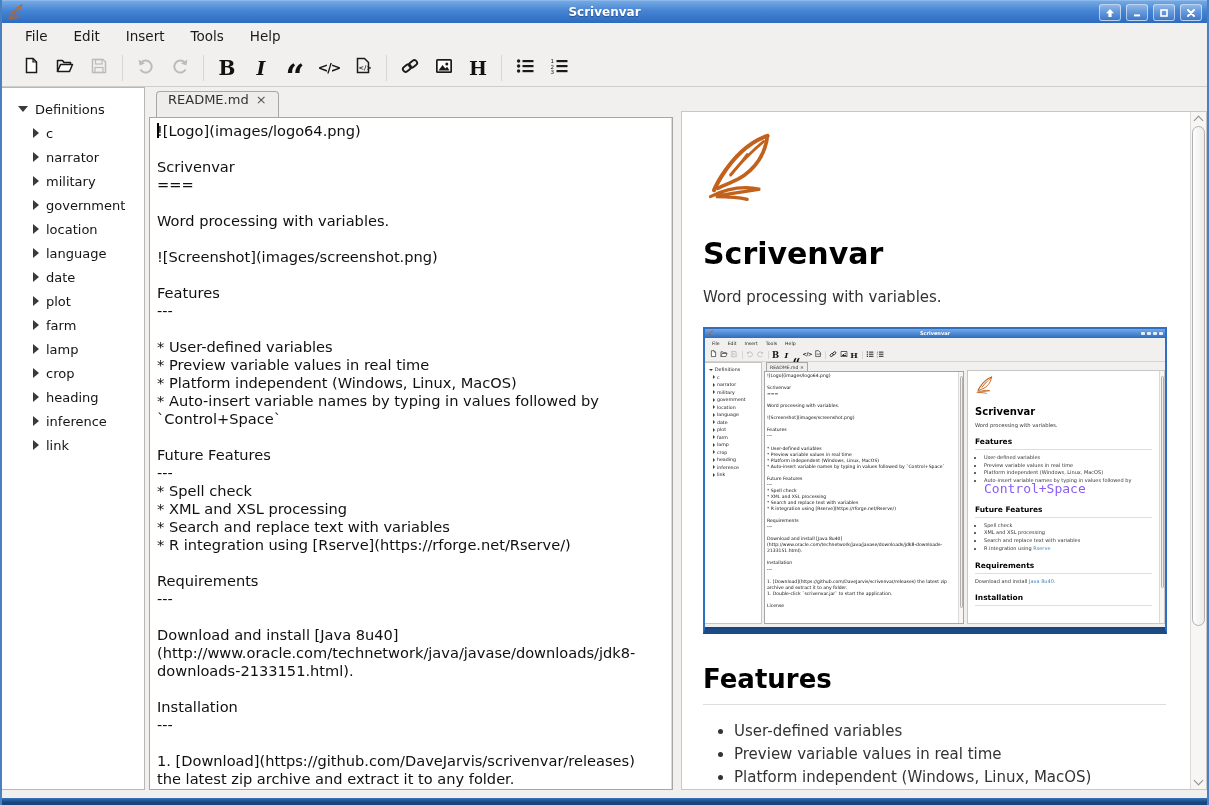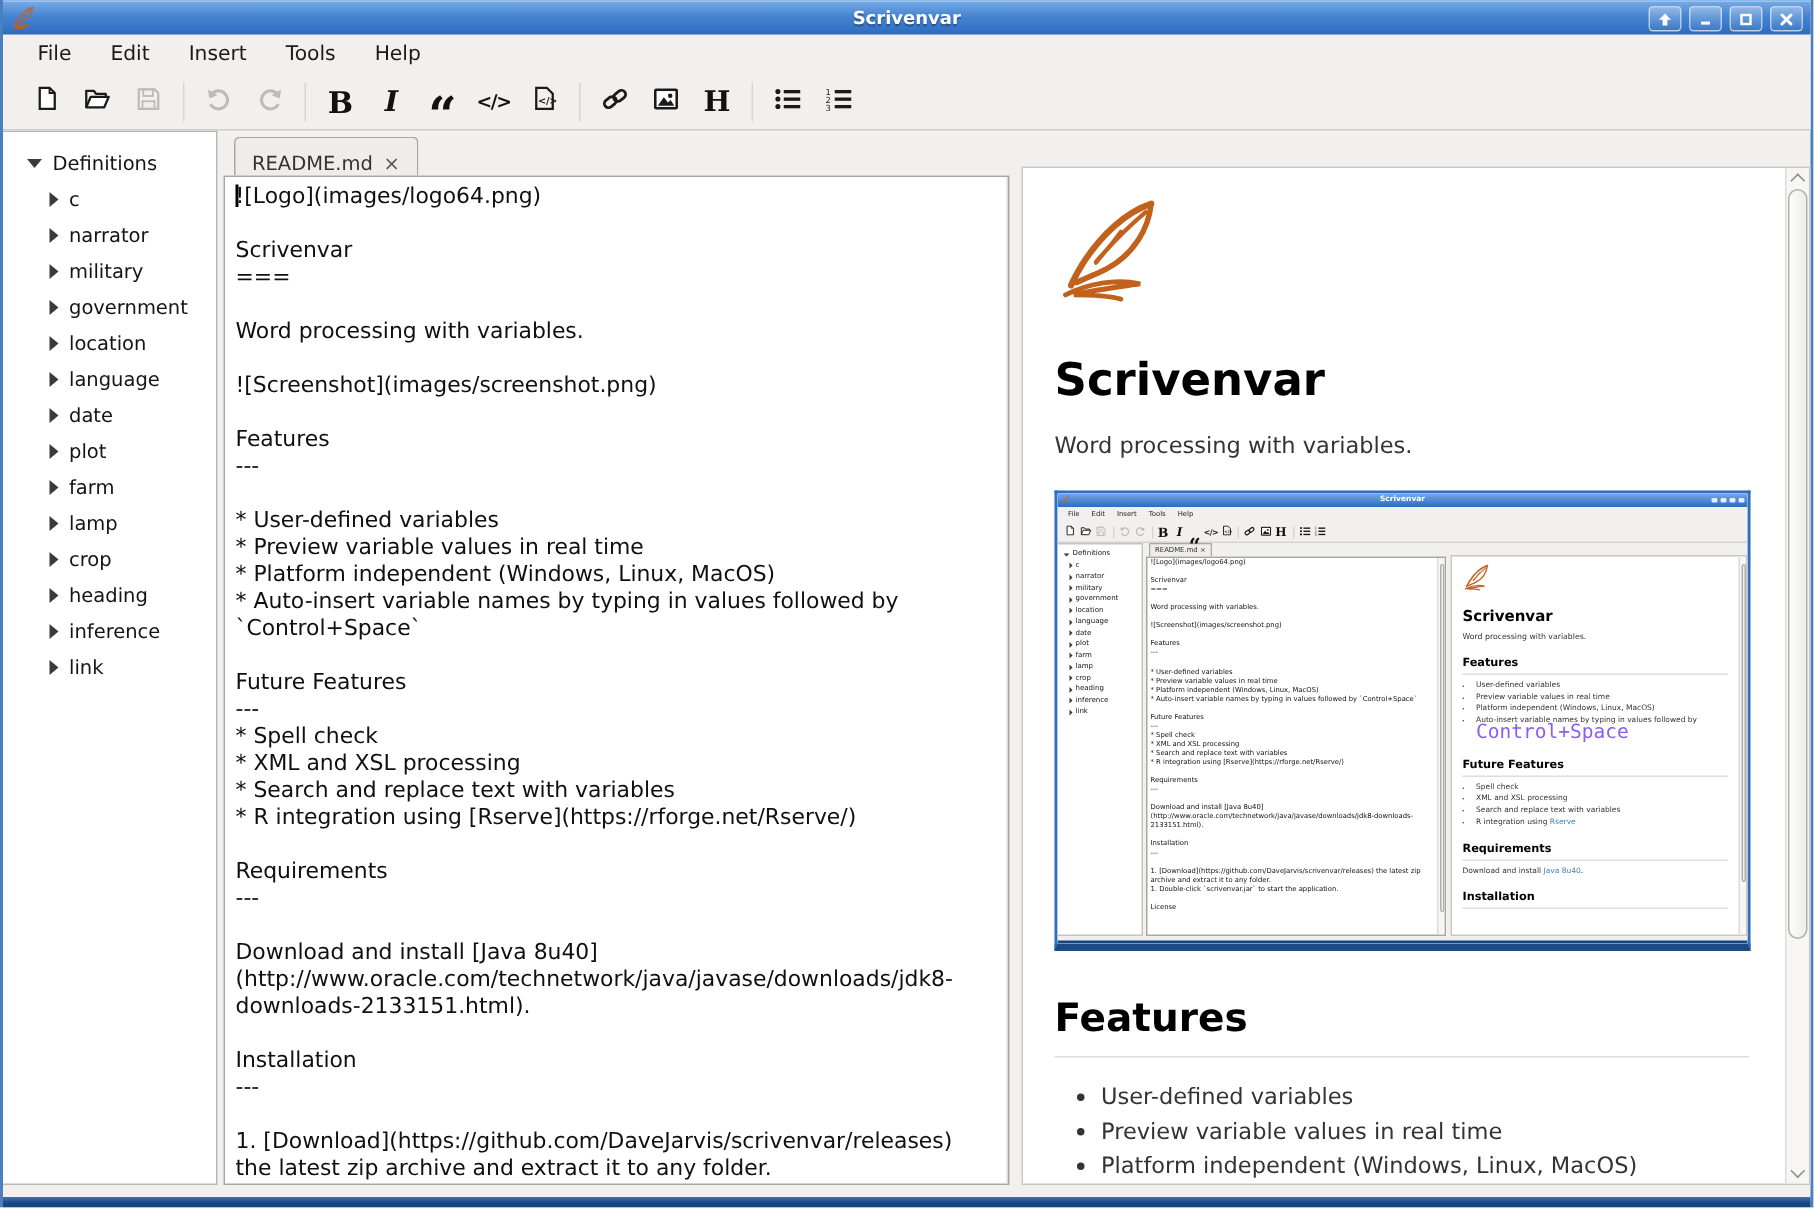--- a/index.html
+++ b/index.html
@@ -31,21 +31,21 @@
   
   .main{flex:1;display:flex;overflow:hidden;position:relative;}
   .sidebar{width:142px;flex:none;background:#fff;border:1px solid #b9b7b5;border-left:none;margin-bottom:8px;overflow:hidden;}
   .tree{padding:9px 0 0 16px;}
   .tree-row{display:flex;align-items:center;height:24px;font-size:13px;color:#141414;white-space:nowrap;}
   .tree-child{margin-left:15px;}
   .tri-down{width:0;height:0;border-left:5px solid transparent;border-right:5px solid transparent;border-top:6px solid #3a3a3a;margin-right:7px;flex:none;}
   .tri-right{width:0;height:0;border-top:5px solid transparent;border-bottom:5px solid transparent;border-left:6px solid #3a3a3a;margin-right:7px;flex:none;}
   .center{width:524px;flex:none;display:flex;flex-direction:column;margin-left:4px;}
   .tabstrip{height:30px;flex:none;display:flex;align-items:flex-end;padding-left:7px;}
-  .tab{height:25px;display:flex;align-items:flex-end;padding:0 11px;background:#efedeb;
+  .tab{height:25px;display:flex;align-items:flex-start;padding:0 11px;background:#efedeb;
     border:1px solid #a9a7a5;border-bottom:none;border-radius:4px 4px 0 0;font-size:13px;color:#333;}
   .tab-close{margin-left:7px;color:#555;font-size:13px;}
   .editorbox{flex:1;background:#fff;border:1px solid #a8a6a4;margin-bottom:8px;position:relative;display:flex;overflow:hidden;gap:36px;}
   .editor-pre{margin:0;padding:4px 0 0 7px;width:498px;font-family:"DejaVu Sans",sans-serif;font-size:14.6px;line-height:18px;
     color:#101010;white-space:pre-wrap;overflow-wrap:break-word;}
   .caret{position:absolute;left:7px;top:5px;width:1.5px;height:15px;background:#000;}
   .vscroll{width:15px;flex:none;margin-left:auto;border-left:1px solid #dddbd9;background:#f7f6f5;position:relative;}
   .vthumb{position:absolute;left:1px;right:1px;border:1px solid #b3b1af;border-radius:7px;
     background:linear-gradient(90deg,#fdfdfd,#ececeb);}
   .chev{position:absolute;left:4px;width:6px;height:6px;border-left:1.6px solid #8f8d8b;border-top:1.6px solid #8f8d8b;}

